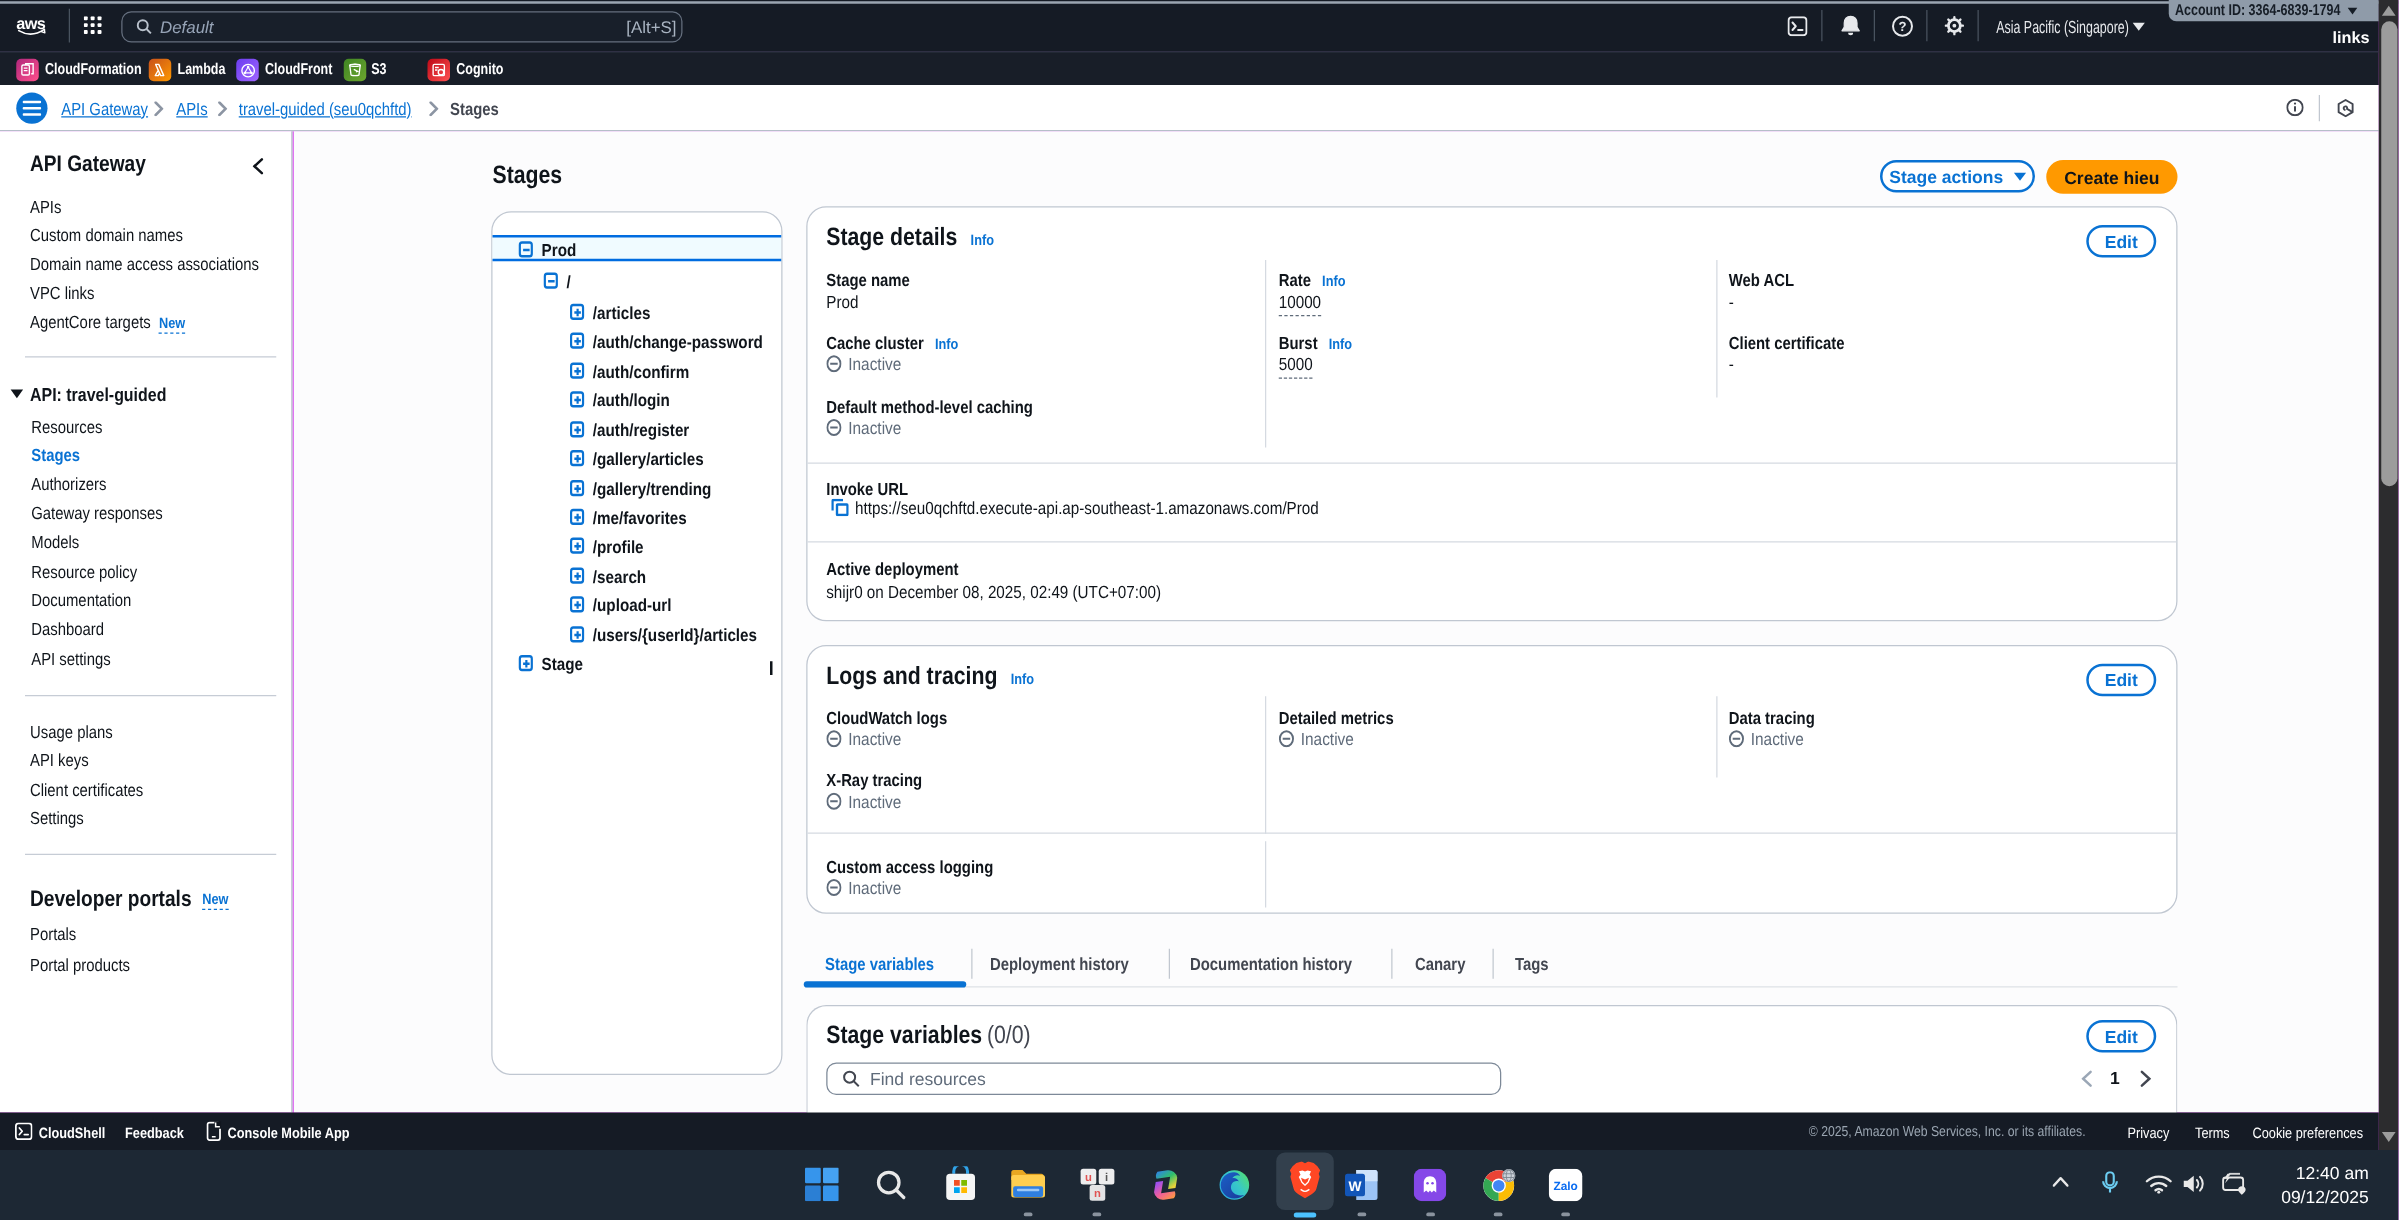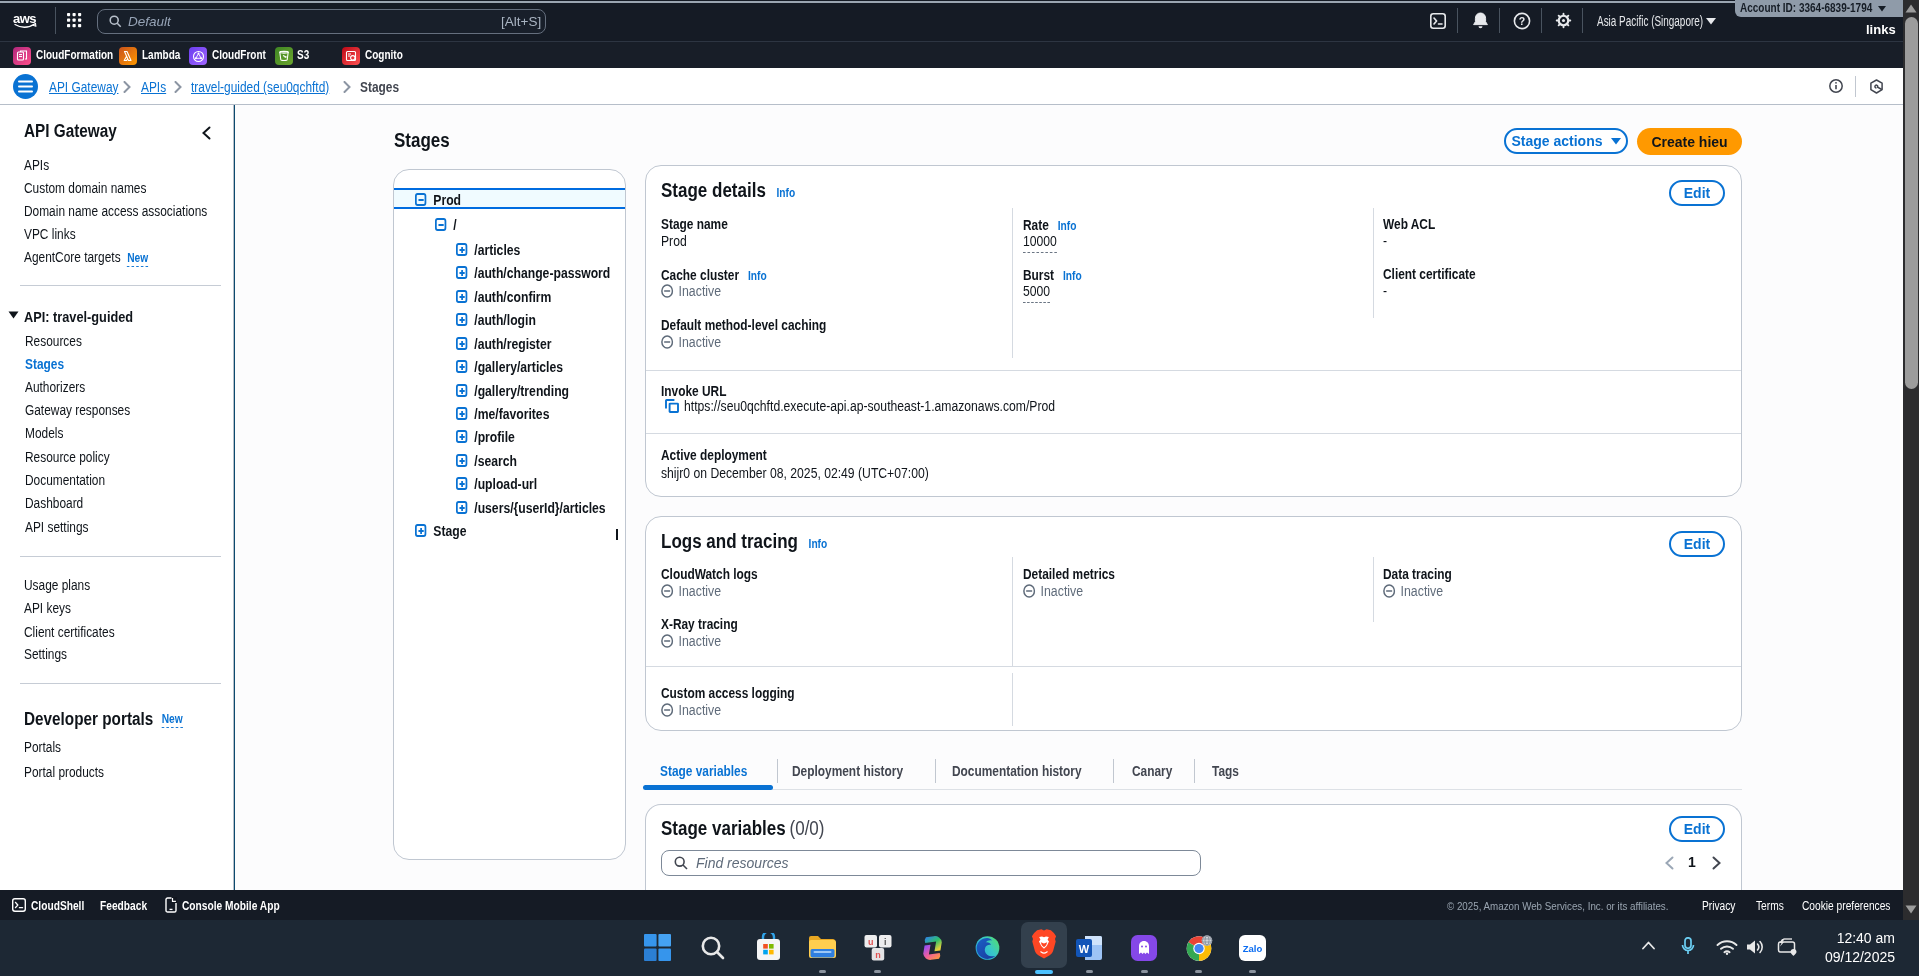--- a/index.html
+++ b/index.html
@@ -1,18 +1,18 @@
 <!DOCTYPE html>
 <html><head>
 <meta charset="utf-8">
 <style>
 * { margin:0; padding:0; box-sizing:border-box; }
 html,body { width:1919px; height:976px; overflow:hidden; }
 body { font-family:"Liberation Sans", sans-serif; background:#fff; }
-#page { position:relative; width:1919px; height:976px; overflow:hidden; background:#0c4a6e; }
+#page { position:relative; width:1919px; height:976px; overflow:hidden; background:#d946ef; }
 .abs { position:absolute; }
 
 #topbar { position:absolute; left:0; top:0; width:1903px; height:41px; background:#151b25; }
 #favbar { position:absolute; left:0; top:41px; width:1903px; height:27px; background:#181e28; border-top:1px solid #2d3542; }
 #crumbbar { position:absolute; left:0; top:68px; width:1903px; height:37px; background:#fff; border-bottom:1px solid #b6bec9; }
 .favicon { width:18px; height:18px; border-radius:4px; display:flex; align-items:center; justify-content:center; }
 
 .crumb a { color:#0972d3; text-decoration:underline; font-size:14px; }
 .crumb { font-size:14px; color:#424650; white-space:nowrap; transform:scaleX(0.85); transform-origin:0 50%; }
 
@@ -350,21 +350,21 @@
     <div class="tab" style="left:977px;top:658px;">Tags</div>
 
     <div class="card" style="left:410px;top:699px;width:1097px;height:110px;border-bottom:none;border-radius:16px 16px 0 0;">
       <div class="abs t85" style="left:15px;top:12px;"><span class="h2">Stage variables</span> <span style="font-size:20px;color:#424650;"> (0/0)</span></div>
       <div class="btn-sec" style="left:1023px;top:11px;width:56px;">Edit</div>
       <div class="abs" style="left:15px;top:45px;width:540px;height:26px;border:1px solid #7d8998;border-radius:8px;background:#fff;"></div>
       <svg class="abs" style="left:28px;top:51px;" width="14" height="14" viewBox="0 0 14 14">
           <circle cx="5.7" cy="5.7" r="4.4" fill="none" stroke="#424650" stroke-width="1.6"></circle>
           <line x1="9" y1="9" x2="13" y2="13" stroke="#424650" stroke-width="1.6"></line>
         </svg>
-      <div class="abs" style="left:50px;top:50px;font-size:14px;font-style:italic;color:#5f6b7a;">Find resources</div>
+      <div class="abs" style="left:50px;top:50px;font-size:14px;color:#5f6b7a;">Find resources</div>
       <svg class="abs" style="left:1019px;top:51px;" width="9" height="14" viewBox="0 0 9 14">
           <path d="M7.5 1.5 L1.5 7 L7.5 12.5" fill="none" stroke="#9ba7b6" stroke-width="2" stroke-linecap="round"></path>
         </svg>
       <div class="abs" style="left:1042px;top:49px;font-size:14px;font-weight:bold;color:#0f141a;">1</div>
       <svg class="abs" style="left:1066px;top:51px;" width="9" height="14" viewBox="0 0 9 14">
           <path d="M1.5 1.5 L7.5 7 L1.5 12.5" fill="none" stroke="#424650" stroke-width="2" stroke-linecap="round"></path>
         </svg>
     </div>
   </div>
   <div id="footer">

